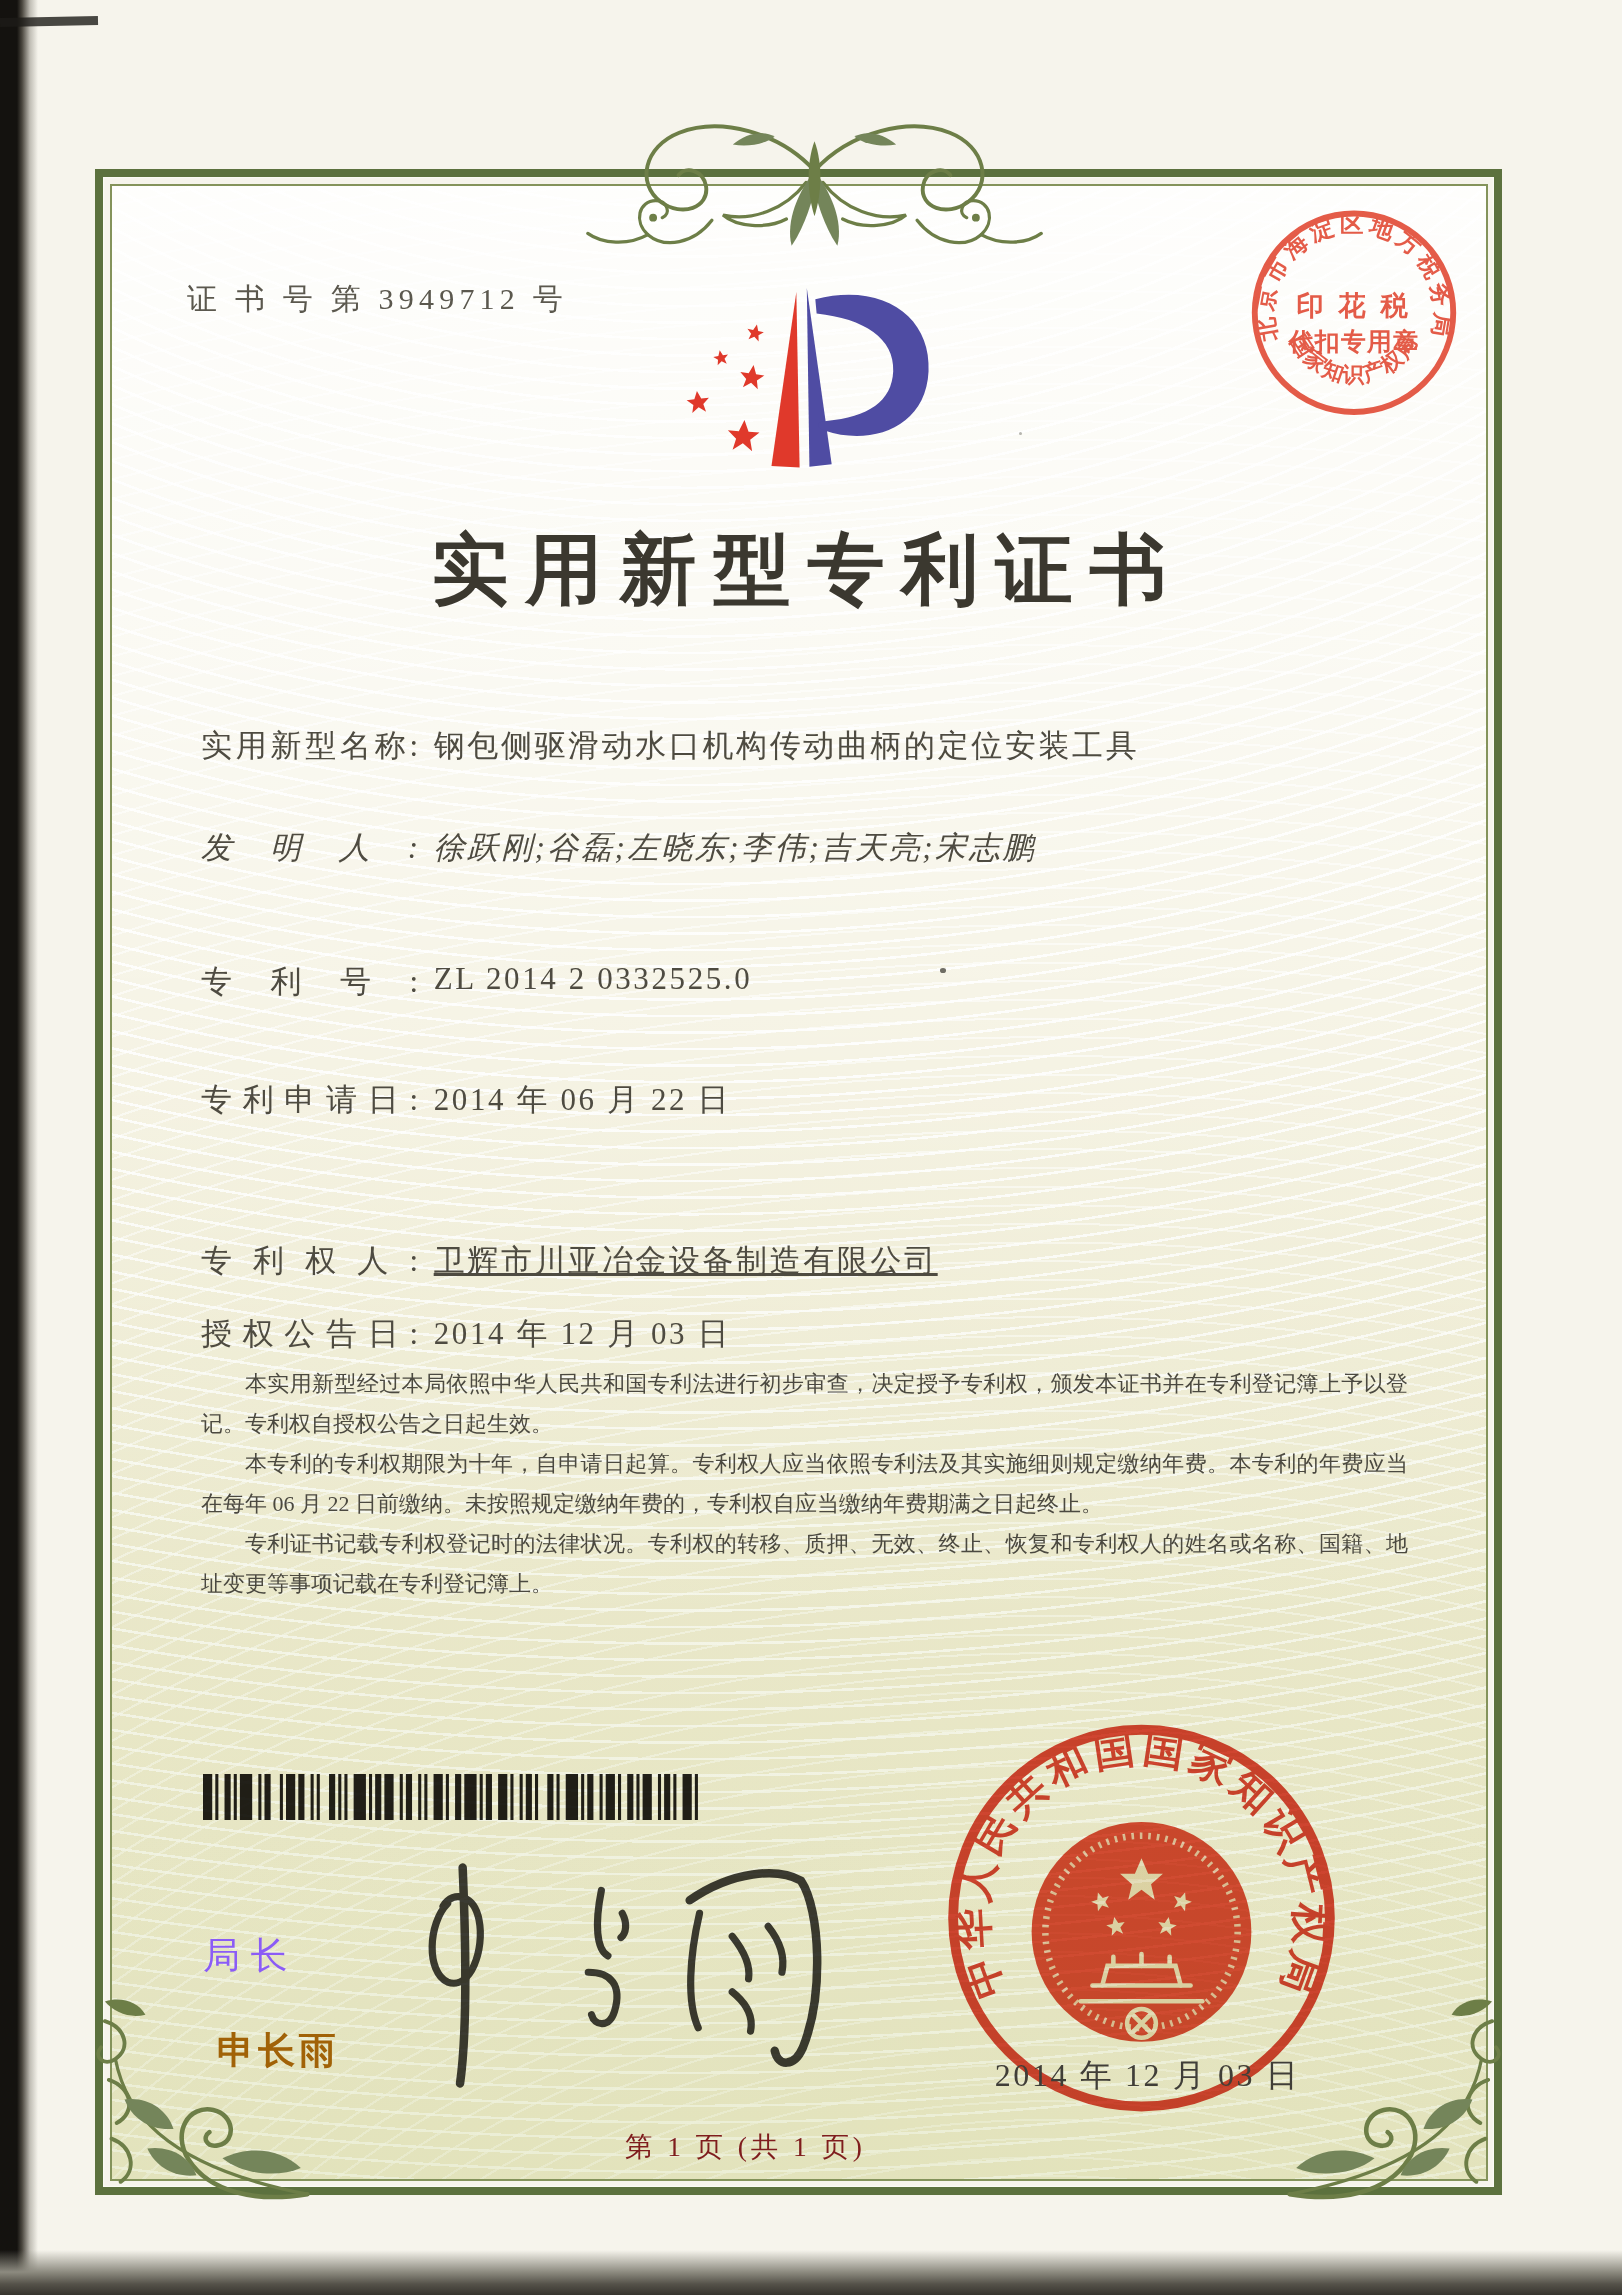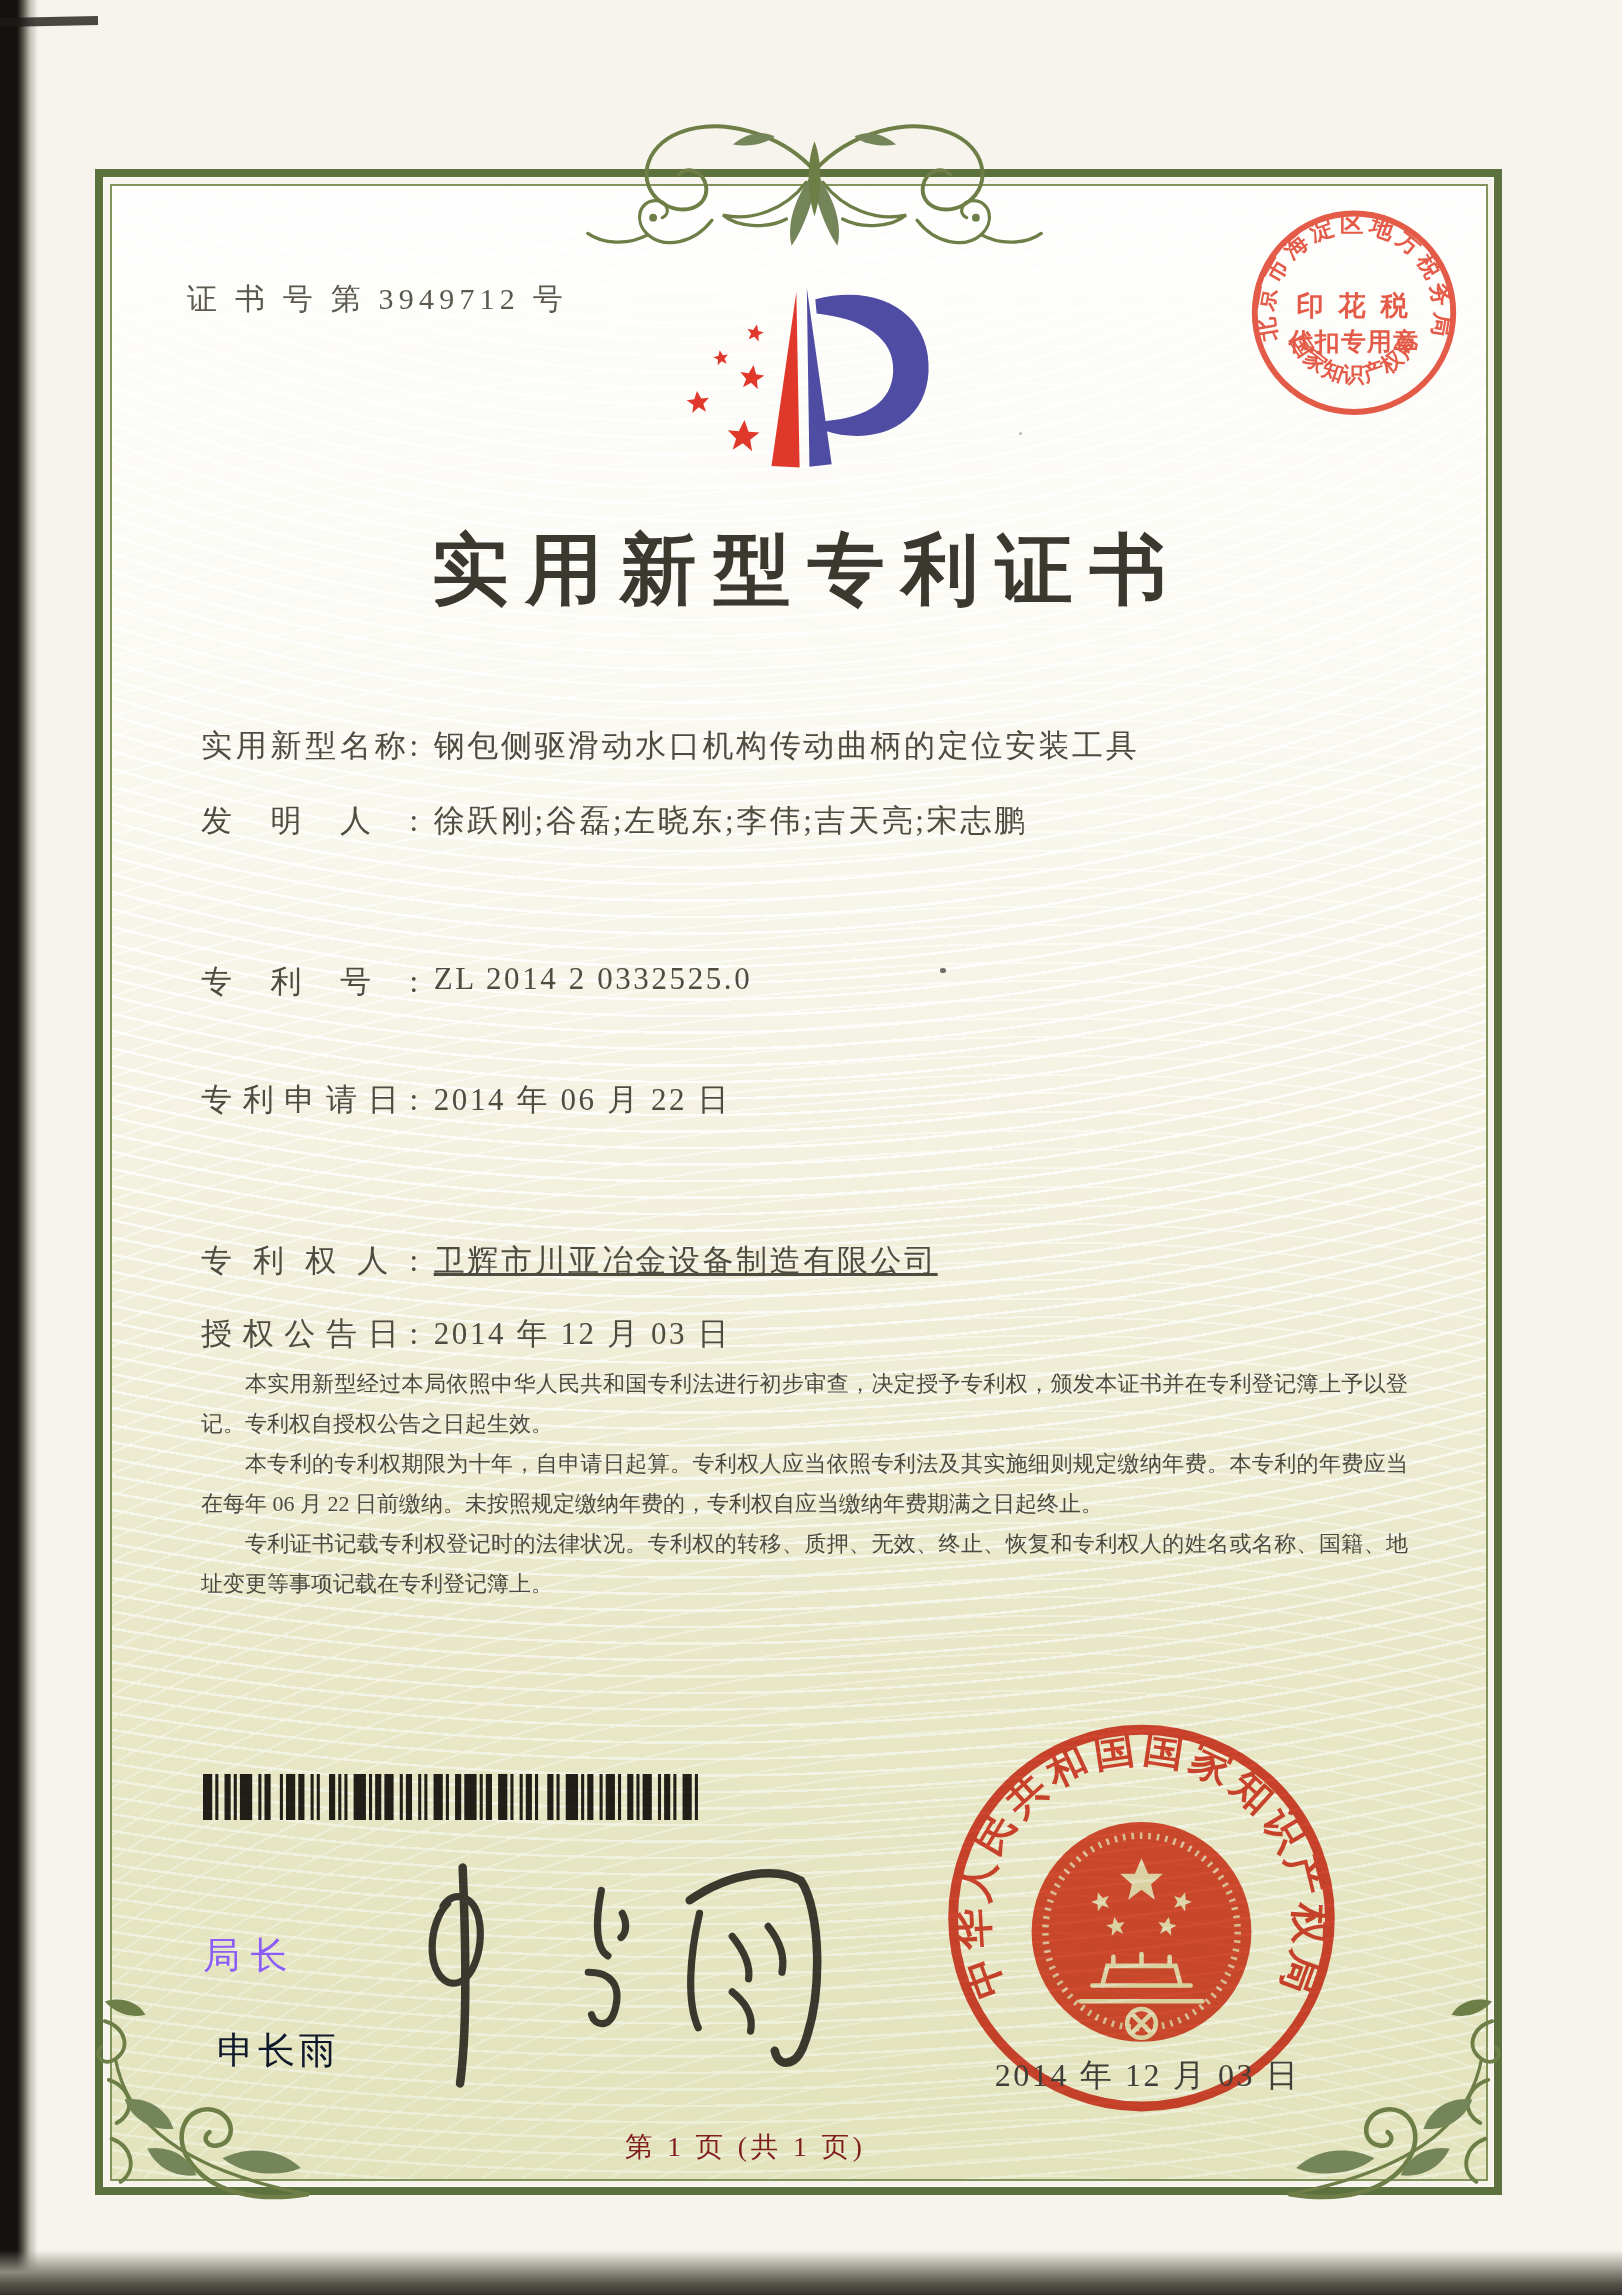--- a/index.html
+++ b/index.html
@@ -49,21 +49,21 @@
   .field{left:201px; font-size:31px; color:#4e4b41; white-space:nowrap;}
   .flabel{display:inline-block; width:217px; text-align:justify; text-align-last:justify; vertical-align:top;}
   .fvalue{margin-left:15.7px; letter-spacing:2.6px;}
   .bodytext{
     left:201px; top:1364px; width:1207px;
     font-size:22px; line-height:1.82; color:#4b4940;
     text-align:justify;
   }
   .bodytext p{margin:0; text-indent:2em;}
   .signer-title{left:203px; top:1931px; font-size:37px; letter-spacing:10.5px; color:#8b5cf6;}
-  .signer-name{left:217px; top:2026px; font-size:37px; letter-spacing:3.9px; color:#0f172a;}
+  .signer-name{left:217px; top:2026px; font-size:37px; letter-spacing:3.9px; color:#a16207;font-weight:bold;}
   .seal-date{
     left:984px; top:2054px; width:327px; text-align:center;
     font-size:32px; letter-spacing:2.6px; color:#403e38;
   }
   .footer{left:625px; top:2129px; font-size:27.5px; letter-spacing:3.9px; color:#7f1d1d;}
   svg{display:block;}
   .blend{mix-blend-mode:multiply;}
 </style>
 </head>
 <body>
@@ -137,21 +137,21 @@
     <path d="M196,29 L201,297 L158,295 Z" fill="#e0392b"></path>
     <path d="M212,23 L250,292 L216,296 Z" fill="#4f4ca3"></path>
     <path d="M225,40 C330,14 402,68 398,150 C394,238 308,264 240,241 C224,235 227,227 242,226 C306,220 342,196 344,150 C346,100 300,70 227,62 Z" fill="#4f4ca3"></path>
   </svg>
 
   <div class="abs title">实用新型专利证书</div>
 
   <div class="abs field" style="top:725px;">
     <span class="flabel">实用新型名称:</span><span class="fvalue">钢包侧驱滑动水口机构传动曲柄的定位安装工具</span>
   </div>
-  <div class="abs field" style="top:800px;">
+  <div class="abs field" style="top:827px;font-style:italic;">
     <span class="flabel">发明人:</span><span class="fvalue">徐跃刚;谷磊;左晓东;李伟;吉天亮;宋志鹏</span>
   </div>
   <div class="abs field" style="top:961px;">
     <span class="flabel">专利号:</span><span class="fvalue">ZL 2014 2 0332525.0</span>
   </div>
   <div class="abs field" style="top:1079px;">
     <span class="flabel">专利申请日:</span><span class="fvalue">2014 年 06 月 22 日</span>
   </div>
   <div class="abs field" style="top:1240px;text-decoration:underline;">
     <span class="flabel">专利权人:</span><span class="fvalue">卫辉市川亚冶金设备制造有限公司</span>

